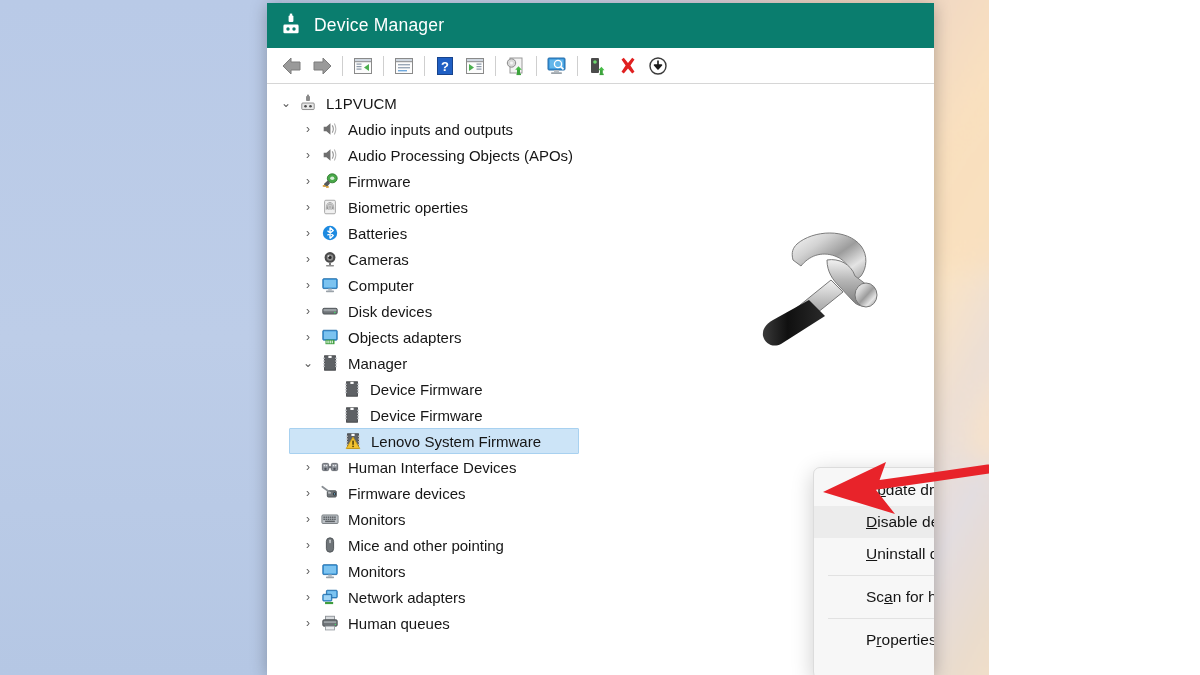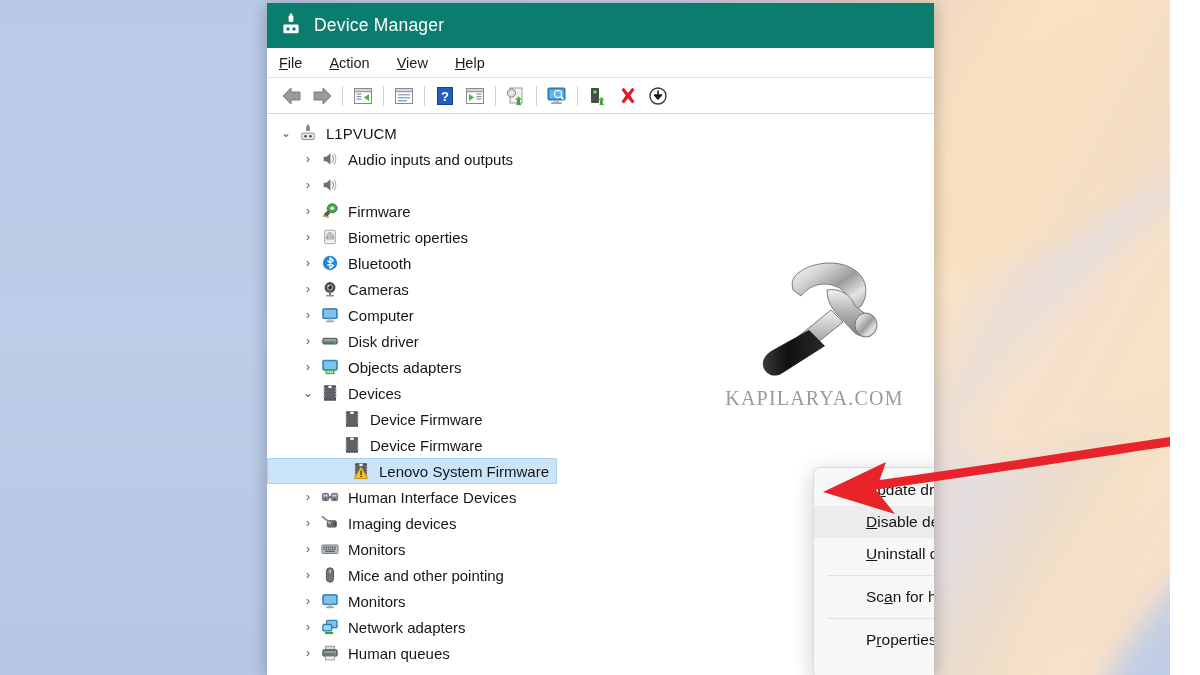--- a/index.html
+++ b/index.html
@@ -7,21 +7,21 @@
   html, body {
     width: 1200px;
     height: 675px;
     overflow: hidden;
     font-family: "Liberation Sans", sans-serif;
   }
 
   
   #desktop {
     position: relative;
-    width: 1170px;
+    width: 989px;
     height: 675px;
     background: linear-gradient(125deg,
         #b7c9e6 0%,
         #bccbe8 18%,
         #c2cfe9 30%,
         #c9cfe6 40%,
         #d8cfdd 48%,
         #efd6c5 56%,
         #f7ddc2 64%,
         #fae2c4 70%,
@@ -239,26 +239,20 @@
           <rect x="8.6" y="2.5" width="4.8" height="6.5" rx="1" fill="#ffffff"></rect>
           <rect x="9.8" y="0.6" width="2.4" height="2.6" fill="#ffffff"></rect>
           <rect x="3.4" y="11.6" width="15.2" height="8.6" rx="1.3" fill="#ffffff"></rect>
           <circle cx="8" cy="16" r="1.7" fill="#0a7d6e"></circle>
           <circle cx="14" cy="16" r="1.7" fill="#0a7d6e"></circle>
         </svg>
       </span>
       <span id="title-text">Device Manager</span>
     </div>
 
-    <div id="menubar">
-      <div class="menu-item"><u>F</u>ile</div>
-      <div class="menu-item"><u>A</u>ction</div>
-      <div class="menu-item"><u>V</u>iew</div>
-      <div class="menu-item"><u>H</u>elp</div>
-    </div>
 
     <div id="toolbar">
 
       <div class="tb-btn">
         <svg width="24" height="20" viewBox="0 0 24 20">
           <path d="M11 2 L3 10 L11 18 L11 14 L20 14 L20 6 L11 6 Z" fill="#9a9a9a" stroke="#7d7d7d" stroke-width="1"></path>
         </svg>
       </div>
       <div class="tb-btn">
         <svg width="24" height="20" viewBox="0 0 24 20">
@@ -389,21 +383,20 @@
           </defs>
 
           <path d="M62 20 C78 6 112 4 126 22 C133 31 132 44 126 52 L116 60 C118 48 112 36 100 32 C86 27 74 32 66 42 L58 36 C56 28 58 24 62 20 Z" fill="url(#steel)" stroke="#7c7c7c" stroke-width="1"></path>
           <path d="M92 36 C104 34 116 40 120 52 L136 64 C142 68 142 76 136 80 C130 84 122 82 118 77 L104 62 C98 56 92 48 92 36 Z" fill="url(#steel2)" stroke="#7a7a7a" stroke-width="1"></path>
           <ellipse cx="131" cy="71" rx="11" ry="12" fill="url(#steel)" stroke="#767676" stroke-width="1"></ellipse>
 
           <path d="M96 56 L108 68 L56 110 L44 98 Z" fill="url(#steel2)" stroke="#787878" stroke-width="1"></path>
 
           <path d="M74 76 L90 92 L46 120 C38 124 30 120 28 112 C27 105 31 100 38 96 Z" fill="url(#grip)"></path>
         </svg>
-        <div id="wm-text">KAPILARYA.COM</div>
       </div>
 
       <div class="row" style="padding-left:8px;">
         <span class="chev">⌄</span>
         <span class="ico">
           <svg width="18" height="18" viewBox="0 0 22 22">
             <rect x="8.6" y="2.5" width="4.8" height="6" rx="1" fill="#8a8a8a"></rect>
             <rect x="9.8" y="0.8" width="2.4" height="2.2" fill="#8a8a8a"></rect>
             <rect x="3.4" y="11" width="15.2" height="8" rx="1.2" fill="#e8e8e8" stroke="#7a7a7a"></rect>
             <circle cx="8" cy="15" r="1.6" fill="#4a4a4a"></circle>
@@ -427,20 +420,21 @@
           </div>
           <div class="row" style="padding-left: 30px;">
             <span class="chev">›</span>
             <span class="ico">
               <svg width="18" height="18" viewBox="0 0 20 20">
                 <path d="M3 7.5 L3 12.5 L6 12.5 L10.5 16.5 L10.5 3.5 L6 7.5 Z" fill="#6f6f6f"></path>
                 <path d="M12.5 6 Q15 10 12.5 14" stroke="#9a9a9a" stroke-width="1.3" fill="none"></path>
                 <path d="M14.8 4 Q18.2 10 14.8 16" stroke="#b5b5b5" stroke-width="1.2" fill="none"></path>
               </svg>
             </span>
+            <span class="lbl">Audio Processing Objects (APOs)</span>
           </div>
           <div class="row" style="padding-left: 30px;">
             <span class="chev">›</span>
             <span class="ico">
               <svg width="18" height="18" viewBox="0 0 20 20">
                 <ellipse cx="12.5" cy="7" rx="5.5" ry="5" fill="#49a849" stroke="#2f7a2f"></ellipse>
                 <ellipse cx="12.5" cy="7" rx="2.3" ry="2" fill="#d6edd6"></ellipse>
                 <path d="M8 9 L3.5 13 L3.5 16 L7 16 L10 12.6 Z" fill="#55595c"></path>
                 <rect x="2" y="14.5" width="3" height="2" fill="#d8a03a"></rect>
                 <rect x="5.6" y="15.6" width="3" height="2" fill="#d8a03a"></rect>
@@ -461,21 +455,21 @@
             <span class="lbl">Biometric operties</span>
           </div>
           <div class="row" style="padding-left: 30px;">
             <span class="chev">›</span>
             <span class="ico">
               <svg width="18" height="18" viewBox="0 0 20 20">
                 <circle cx="10" cy="10" r="8" fill="#1d8ae0"></circle>
                 <path d="M10 3.8 L13.6 7.2 L7.2 12.4 M10 16.2 L13.6 12.8 L7.2 7.6 M10 3.8 L10 16.2" stroke="#ffffff" stroke-width="1.5" fill="none" stroke-linejoin="round"></path>
               </svg>
             </span>
-            <span class="lbl">Bluetooth</span>
+            <span class="lbl">Batteries</span>
           </div>
           <div class="row" style="padding-left: 30px;">
             <span class="chev">›</span>
             <span class="ico">
               <svg width="18" height="18" viewBox="0 0 20 20">
                 <circle cx="10" cy="8.3" r="6" fill="#4a4a4a"></circle>
                 <circle cx="10" cy="8.3" r="3.6" fill="#8f8f8f"></circle>
                 <circle cx="10" cy="8.3" r="1.8" fill="#2a2a2a"></circle>
                 <circle cx="8.4" cy="6.8" r=".9" fill="#e8e8e8"></circle>
                 <rect x="9" y="14" width="2" height="3" fill="#6a6a6a"></rect>
@@ -498,21 +492,21 @@
           </div>
           <div class="row" style="padding-left: 30px;">
             <span class="chev">›</span>
             <span class="ico">
               <svg width="18" height="18" viewBox="0 0 20 20">
                 <rect x="2" y="7" width="16" height="6.4" rx="1.4" fill="#6f7478" stroke="#4a4f52"></rect>
                 <rect x="2.8" y="7.8" width="14.4" height="2.6" rx=".8" fill="#9aa0a4"></rect>
                 <circle cx="15.4" cy="11.8" r=".9" fill="#41e06a"></circle>
               </svg>
             </span>
-            <span class="lbl">Disk driver</span>
+            <span class="lbl">Disk devices</span>
           </div>
           <div class="row" style="padding-left: 30px;">
             <span class="chev">›</span>
             <span class="ico">
               <svg width="18" height="18" viewBox="0 0 20 20">
                 <rect x="2" y="2.5" width="16" height="11" rx="1" fill="#2f8fd8" stroke="#2a6fa8"></rect>
                 <rect x="3.2" y="3.7" width="13.6" height="8.6" fill="#7cc3f0"></rect>
                 <rect x="5" y="13" width="10" height="5" fill="#3e9e3e"></rect>
                 <rect x="6" y="14" width="1.4" height="3" fill="#cfe9cf"></rect>
                 <rect x="8" y="14" width="1.4" height="3" fill="#cfe9cf"></rect>
@@ -533,21 +527,21 @@
                   <rect x="2.2" y="7" width="2" height="1.6"></rect>
                   <rect x="2.2" y="10" width="2" height="1.6"></rect>
                   <rect x="2.2" y="13" width="2" height="1.6"></rect>
                   <rect x="15.8" y="4" width="2" height="1.6"></rect>
                   <rect x="15.8" y="7" width="2" height="1.6"></rect>
                   <rect x="15.8" y="10" width="2" height="1.6"></rect>
                   <rect x="15.8" y="13" width="2" height="1.6"></rect>
                 </g>
               </svg>
             </span>
-            <span class="lbl">Devices</span>
+            <span class="lbl">Manager</span>
           </div>
           <div class="row" style="padding-left: 52px;">
             <span class="chev"></span>
             <span class="ico">
               <svg width="18" height="18" viewBox="0 0 20 20">
                 <rect x="4" y="2" width="12" height="16" fill="#5e6165" stroke="#3e4043"></rect>
                 <path d="M8.2 2 L8.2 4.4 L11.8 4.4 L11.8 2" fill="#ffffff"></path>
                 <g fill="#c9ccd0">
                   <rect x="2.2" y="4" width="2" height="1.6"></rect>
                   <rect x="2.2" y="7" width="2" height="1.6"></rect>
@@ -575,21 +569,21 @@
                   <rect x="2.2" y="13" width="2" height="1.6"></rect>
                   <rect x="15.8" y="4" width="2" height="1.6"></rect>
                   <rect x="15.8" y="7" width="2" height="1.6"></rect>
                   <rect x="15.8" y="10" width="2" height="1.6"></rect>
                   <rect x="15.8" y="13" width="2" height="1.6"></rect>
                 </g>
               </svg>
             </span>
             <span class="lbl">Device Firmware</span>
           </div>
-          <div class="row selected" style="padding-left: 60px; ">
+          <div class="row selected" style="padding-left: 30px; margin-left: 22px;">
             <span class="chev"></span>
             <span class="ico">
               <svg width="18" height="18" viewBox="0 0 20 20">
                 <rect x="4" y="2" width="12" height="16" fill="#5e6165" stroke="#3e4043"></rect>
                 <path d="M8.2 2 L8.2 4.4 L11.8 4.4 L11.8 2" fill="#ffffff"></path>
                 <g fill="#c9ccd0">
                   <rect x="2.2" y="4" width="2" height="1.6"></rect>
                   <rect x="2.2" y="7" width="2" height="1.6"></rect>
                   <rect x="2.2" y="10" width="2" height="1.6"></rect>
                   <rect x="2.2" y="13" width="2" height="1.6"></rect>
@@ -626,21 +620,21 @@
             <span class="chev">›</span>
             <span class="ico">
               <svg width="18" height="18" viewBox="0 0 20 20">
                 <rect x="7" y="7.5" width="10" height="7" rx="1.2" fill="#6f7478" stroke="#4a4f52"></rect>
                 <circle cx="15" cy="11" r="1.8" fill="#2a2d30"></circle>
                 <circle cx="15" cy="11" r=".8" fill="#7fd0f5"></circle>
                 <path d="M1.5 3 L9 8.5" stroke="#8a8f94" stroke-width="2" stroke-linecap="round"></path>
                 <rect x="8" y="9.2" width="3" height="1.3" fill="#d8dbdd"></rect>
               </svg>
             </span>
-            <span class="lbl">Imaging devices</span>
+            <span class="lbl">Firmware devices</span>
           </div>
           <div class="row" style="padding-left: 30px;">
             <span class="chev">›</span>
             <span class="ico">
               <svg width="18" height="18" viewBox="0 0 20 20">
                 <rect x="1" y="5.5" width="18" height="9.5" rx="1.2" fill="#b9bec3" stroke="#74797e"></rect>
                 <g fill="#5c6165">
                   <rect x="2.6" y="7.2" width="1.8" height="1.6"></rect>
                   <rect x="5" y="7.2" width="1.8" height="1.6"></rect>
                   <rect x="7.4" y="7.2" width="1.8" height="1.6"></rect>

